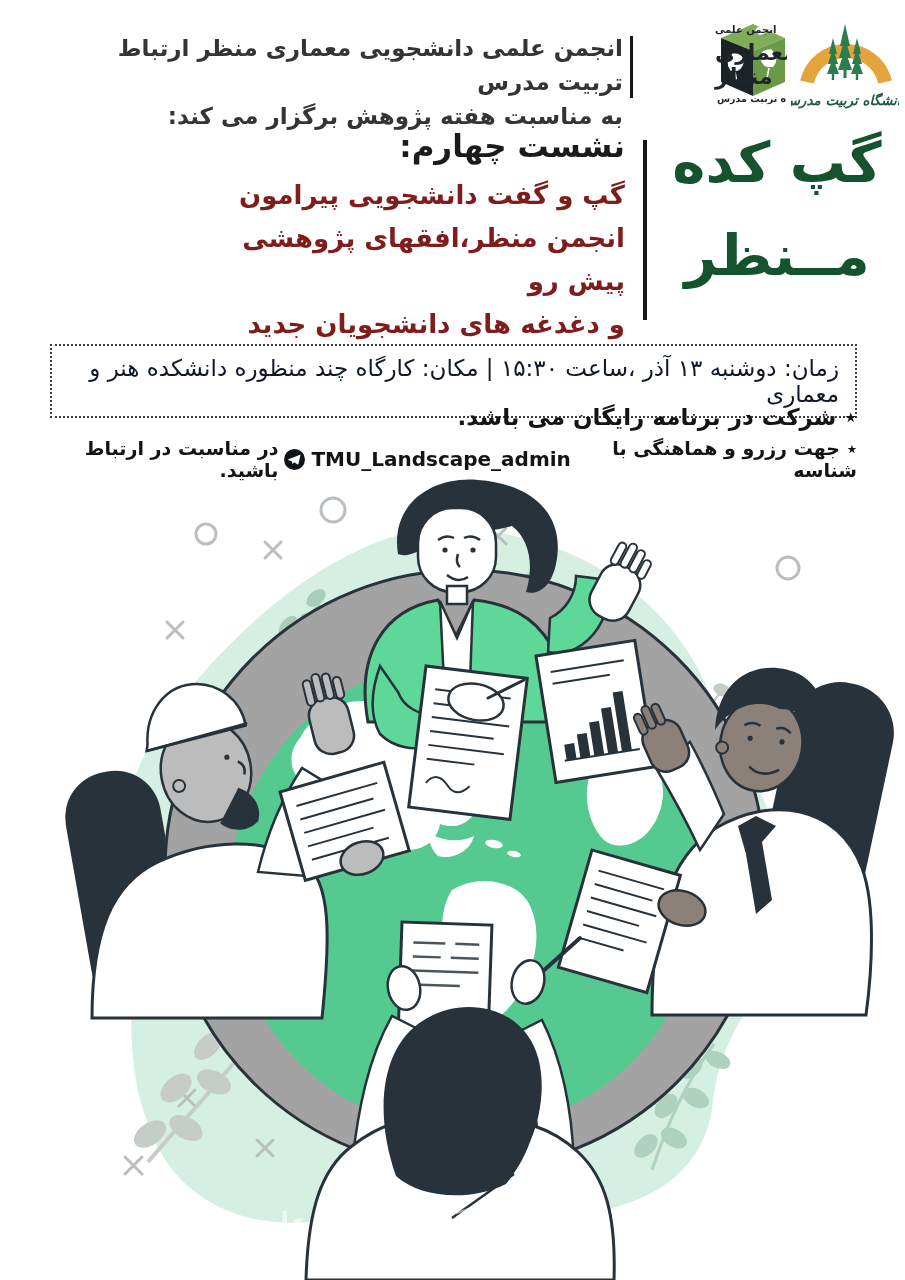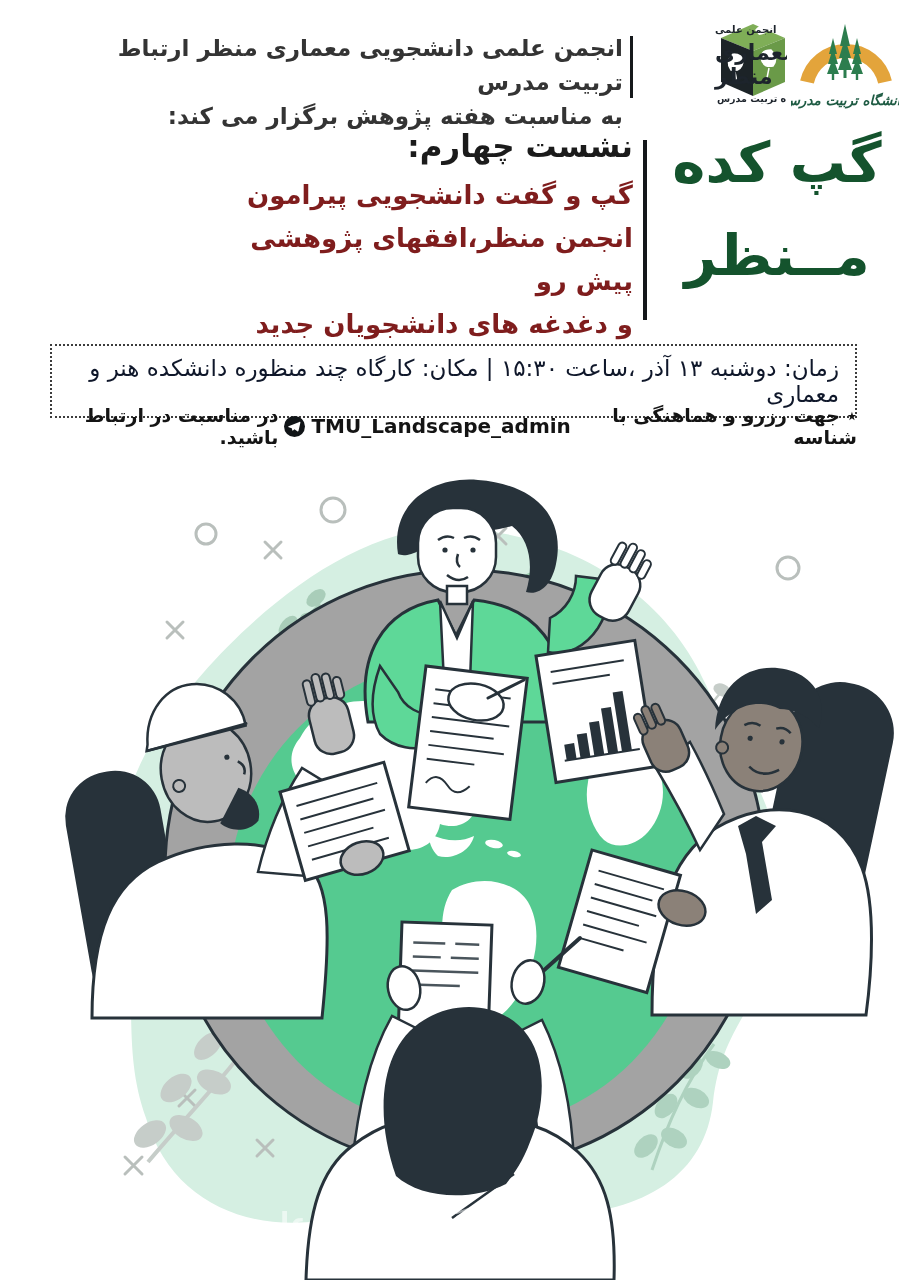--- a/index.html
+++ b/index.html
@@ -15,21 +15,21 @@
   .hdr-text{
     position:absolute;top:31px;right:282px;width:560px;text-align:right;
     color:#343434;font-weight:bold;font-size:23px;line-height:34px;
   }
   
   .big-title{
     position:absolute;top:116px;right:2px;width:252px;text-align:center;
     color:#14532d;font-weight:bold;font-size:56px;line-height:93px;
   }
   .title-bar{position:absolute;top:140px;right:258px;width:4px;height:180px;background:#15181b;}
-  .session{position:absolute;top:128px;right:272px;width:400px;text-align:right;}
+  .session{position:absolute;top:128px;right:280px;width:400px;text-align:right;}
   .session .label{color:#1b1b1b;font-weight:bold;font-size:31px;margin-bottom:10px;}
   .session .topic{color:#7f1d1d;font-weight:bold;font-size:26px;line-height:43px;}
   
   .info-box{
     position:absolute;top:344px;left:50px;right:48px;border:2px dotted #3c3c3c;
     padding:9px 16px;font-size:23px;color:#0f172a;text-align:right;letter-spacing:0;
   }
   
   .notes{position:absolute;top:404px;right:48px;left:48px;text-align:right;color:#141414;}
   .note1{font-weight:bold;font-size:23px;margin-bottom:7px;}
@@ -96,20 +96,21 @@
     <div class="topic">گپ و گفت دانشجویی پیرامون</div>
     <div class="topic">انجمن منظر،افقهای پژوهشی پیش رو</div>
     <div class="topic">و دغدغه های دانشجویان جدید</div>
   </div>
 
   <div class="info-box">
     <span>زمان: دوشنبه ۱۳ آذر ،ساعت ۱۵:۳۰  |  مکان: کارگاه چند منظوره دانشکده هنر و معماری</span>
   </div>
 
   <div class="notes">
+    <div class="note1">٭ شرکت در برنامه رایگان می باشد.</div>
     <div class="note2">
       <span>٭ جهت رزرو و هماهنگی با شناسه</span>
       <span class="handle">TMU_Landscape_admin</span>
       <span class="tg">
         <svg viewBox="0 0 24 24" width="21" height="21">
           <circle cx="12" cy="12" r="12" fill="#101417"></circle>
           <path d="M5.2,11.6 L17.6,6.8 C18.3,6.5 18.9,7 18.7,7.8 L16.6,16.9 C16.4,17.7 15.9,17.9 15.2,17.5 L11.9,15.1 L10.3,16.6 C10,16.9 9.6,16.9 9.5,16.4 L8.9,14 L5.4,12.8 C4.7,12.6 4.6,11.9 5.2,11.6 Z" fill="#fff"></path>
         </svg>
       </span>
       <span>در مناسبت در ارتباط باشید.</span>

